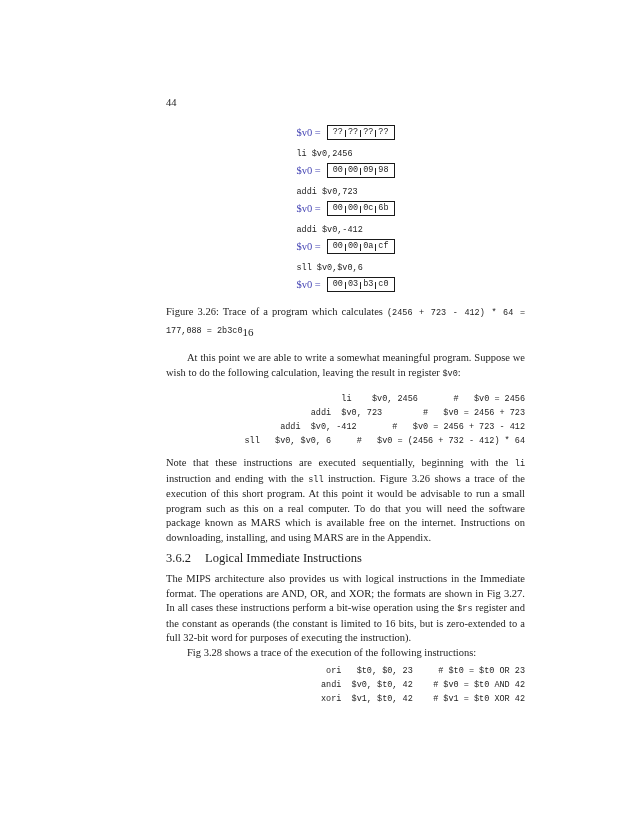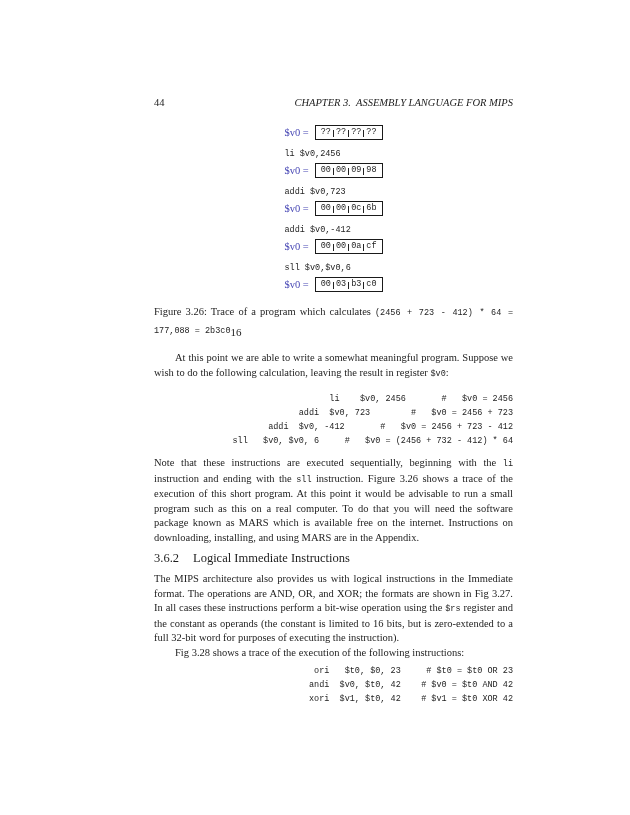--- a/index.html
+++ b/index.html
@@ -8,21 +8,21 @@
     width: 630px;
     height: 815px;
     background: #ffffff;
     color: #1d1d1d;
     font-family: "Liberation Serif", serif;
     font-size: 10.5px;
     overflow: hidden;
   }
   .content {
     position: absolute;
-    left: 154px;
+    left: 166px;
     top: 97px;
     width: 359px;
   }
   
   .running-header {
     display: flex;
     justify-content: space-between;
     align-items: baseline;
     margin-bottom: 17px;
   }
@@ -116,21 +116,20 @@
   .heading-number { margin-right: 14px; }
 </style>
 </head>
 <body>
 
 <div class="page">
   <div class="content">
 
     <div class="running-header">
       <span class="page-number">44</span>
-      <span class="chapter-title">CHAPTER 3.  ASSEMBLY LANGUAGE FOR MIPS</span>
     </div>
 
     <div class="trace">
 
       <div class="reg-row">
         <span class="reg-label">$v0 =</span>
         <span class="byte-box">
             <span>??</span>
             <span class="sep"></span>
             <span>??</span>

